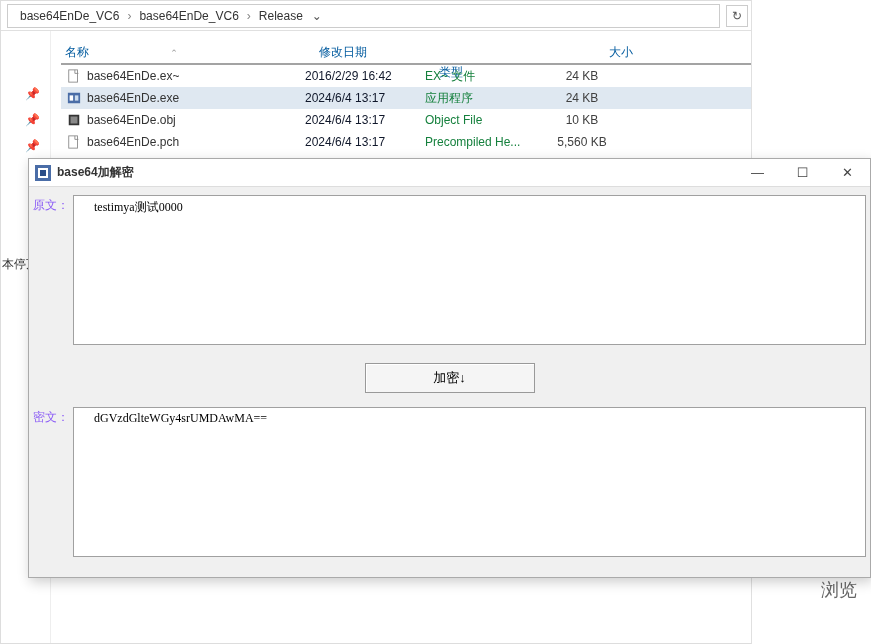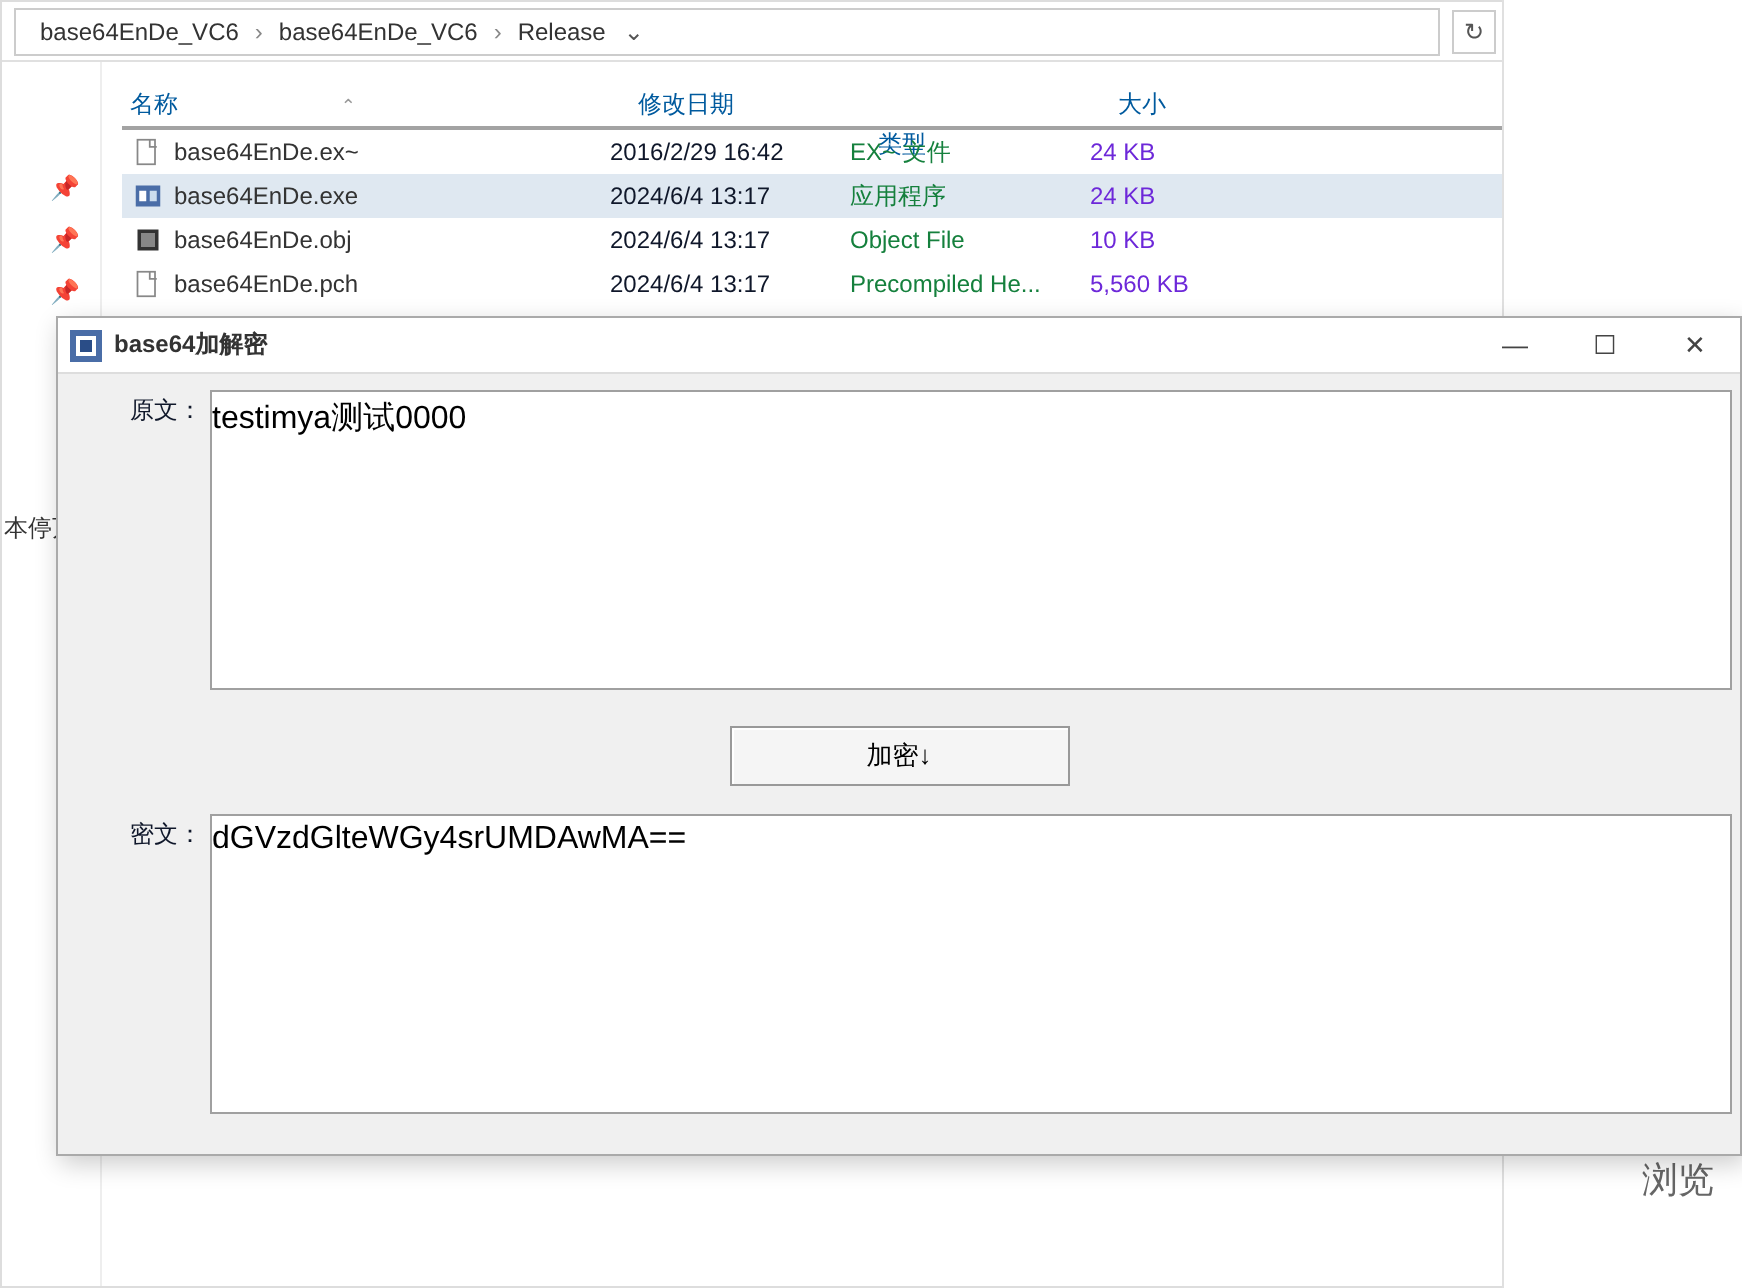--- a/index.html
+++ b/index.html
@@ -65,33 +65,33 @@
     .file-pane { flex: 1; padding: 10px; }
     .file-header {
       display: flex; align-items: center;
       color: #005a9e; font-size: 12px;
       border-bottom: 2px solid #a3a3a3;
       height: 24px;
     }
     .col-name { width: 258px; padding-left: 4px; }
     .col-date { width: 120px; }
     .col-type { width: 120px; margin-top: 40px; }
-    .col-size { width: 90px; padding-right: 16px; }
+    .col-size { width: 90px; text-align: right; padding-right: 16px; }
     .sort-arrow { margin-left: 78px; color: #999; font-size: 9px; }
     .file-row {
       display: flex; align-items: center;
       height: 22px; color: #333;
       padding-left: 4px;
     }
     .file-row.selected { background: #dfe8f1; }
     .file-icon { width: 18px; display: inline-flex; justify-content: center; }
     .fi-name { width: 240px; display: flex; align-items: center; gap: 4px; }
     .fi-date { width: 120px; color: #0f172a; }
     .fi-type { width: 120px; color: #15803d; }
-    .fi-size { width: 90px; text-align: left; color: #6d28d9; padding-right: 16px; }
+    .fi-size { width: 90px; text-align: center; color: #404040; padding-right: 16px; }
 
     .side-text {
       position: absolute;
       left: 2px; top: 256px;
       font-size: 12px; color: #333;
     }
 
     .right-panel {
       position: absolute;
       top: 0; right: 0;
@@ -133,32 +133,31 @@
     }
 
     .dialog-body {
       padding: 8px 4px 8px 4px;
       height: calc(100% - 28px);
       display: flex; flex-direction: column;
     }
     .field-row { display: flex; align-items: flex-start; margin-bottom: 4px; }
     .field-label {
       width: 40px;
-      font-size: 12px; color: #0f172a;
+      font-size: 12px; color: #8b5cf6;
       padding-top: 2px;
-      margin-left: 32px;
     }
     .field-input {
       flex: 1;
       height: 150px;
       border: 1px solid #a0a0a0;
       background: #fff;
-      font-family: Liberation Sans, sans-serif;
-      font-size: 16px;
-      padding: 3px 0;
+      font-family: Liberation Serif, serif;
+      font-size: 12px;
+      padding: 3px 20px;
       resize: none;
       overflow-y: scroll;
     }
     .button-row {
       display: flex;
       justify-content: center;
       gap: 220px;
       padding: 14px 0 14px 0;
     }
     .action-btn {

